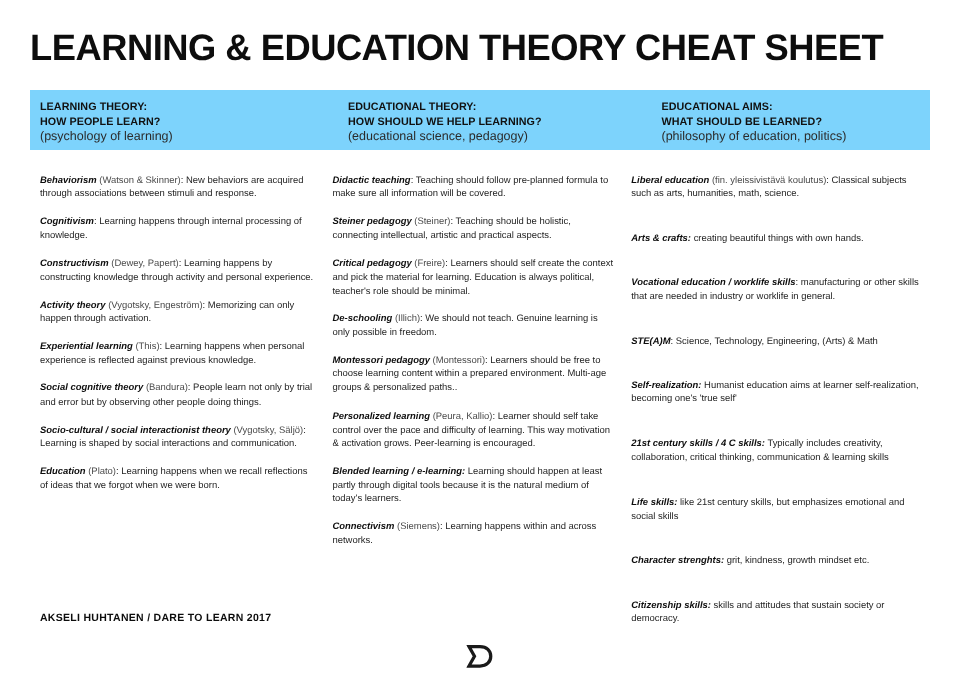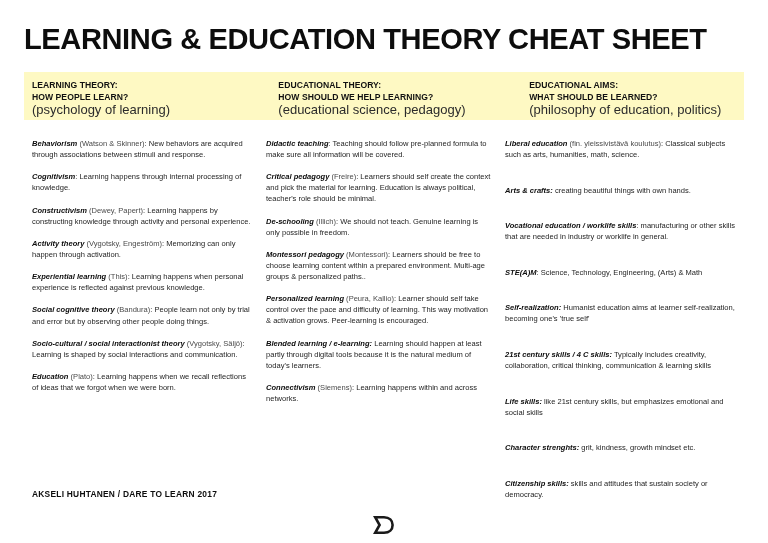--- a/index.html
+++ b/index.html
@@ -35,21 +35,21 @@
     line-height: 1.0;
     color: #0d0d0d;
     transform: scaleX(0.985);
     transform-origin: left center;
     white-space: nowrap;
   }
 
   
   .header-band {
     margin-top: 18px;
-    background: #fef9c3;
+    background: #7dd3fc;
     height: 48px;
     display: flex;
     align-items: flex-start;
     padding: 0;
     position: relative;
     gap: 36px;
   }
   .header-col {
     box-sizing: border-box;
     padding-top: 7px;
@@ -59,21 +59,21 @@
   .header-col.c3 { width: 239px; }
   .hc-line {
     font-size: 8.6px;
     font-weight: 700;
     letter-spacing: 0.05px;
     line-height: 12.2px;
     color: #111111;
     white-space: nowrap;
   }
   .hc-sub {
-    font-size: 13px;
+    font-size: 10px;
     font-weight: 400;
     line-height: 13px;
     color: #2b2b2b;
     white-space: nowrap;
   }
 
   
   .columns {
     display: flex;
     margin-top: 11px;
@@ -156,20 +156,21 @@
         <p class="entry"><span class="term">Cognitivism</span><span class="src"></span><span class="body">: Learning happens through internal processing of knowledge.</span></p>
         <p class="entry"><span class="term">Constructivism</span><span class="src"> (Dewey, Papert)</span><span class="body">: Learning happens by constructing knowledge through activity and personal experience.</span></p>
         <p class="entry"><span class="term">Activity theory</span><span class="src"> (Vygotsky, Engeström)</span><span class="body">: Memorizing can only happen through activation.</span></p>
         <p class="entry"><span class="term">Experiential learning</span><span class="src"> (This)</span><span class="body">: Learning happens when personal experience is reflected against previous knowledge.</span></p>
         <p class="entry"><span class="term">Social cognitive theory</span><span class="src"> (Bandura)</span><span class="body">: People learn not only by trial and error but by observing other people doing things.</span></p>
         <p class="entry"><span class="term">Socio-cultural / social interactionist theory</span><span class="src"> (Vygotsky, Säljö)</span><span class="body">: Learning is shaped by social interactions and communication.</span></p>
         <p class="entry"><span class="term">Education</span><span class="src"> (Plato)</span><span class="body">: Learning happens when we recall reflections of ideas that we forgot when we were born.</span></p>
       </div>
     <div class="col c2">
         <p class="entry"><span class="term">Didactic teaching</span><span class="src"></span><span class="body">: Teaching should follow pre-planned formula to make sure all information will be covered.</span></p>
+        <p class="entry"><span class="term">Steiner pedagogy</span><span class="src"> (Steiner)</span><span class="body">: Teaching should be holistic, connecting intellectual, artistic and practical aspects.</span></p>
         <p class="entry"><span class="term">Critical pedagogy</span><span class="src"> (Freire)</span><span class="body">: Learners should self create the context and pick the material for learning. Education is always political, teacher's role should be minimal.</span></p>
         <p class="entry"><span class="term">De-schooling</span><span class="src"> (Illich)</span><span class="body">: We should not teach. Genuine learning is only possible in freedom.</span></p>
         <p class="entry"><span class="term">Montessori pedagogy</span><span class="src"> (Montessori)</span><span class="body">: Learners should be free to choose learning content within a prepared environment. Multi-age groups &amp; personalized paths..</span></p>
         <p class="entry"><span class="term">Personalized learning</span><span class="src"> (Peura, Kallio)</span><span class="body">: Learner should self take control over the pace and difficulty of learning. This way motivation &amp; activation grows. Peer-learning is encouraged.</span></p>
         <p class="entry"><span class="term">Blended learning / e-learning:</span><span class="src"></span><span class="body"> Learning should happen at least partly through digital tools because it is the natural medium of today's learners.</span></p>
         <p class="entry"><span class="term">Connectivism</span><span class="src"> (Siemens)</span><span class="body">: Learning happens within and across networks.</span></p>
       </div>
     <div class="col c3">
         <p class="entry"><span class="term">Liberal education</span><span class="src"> (fin. yleissivistävä koulutus)</span><span class="body">: Classical subjects such as arts, humanities, math, science.</span></p>
         <p class="entry"><span class="term">Arts &amp; crafts:</span><span class="src"></span><span class="body"> creating beautiful things with own hands.</span></p>

